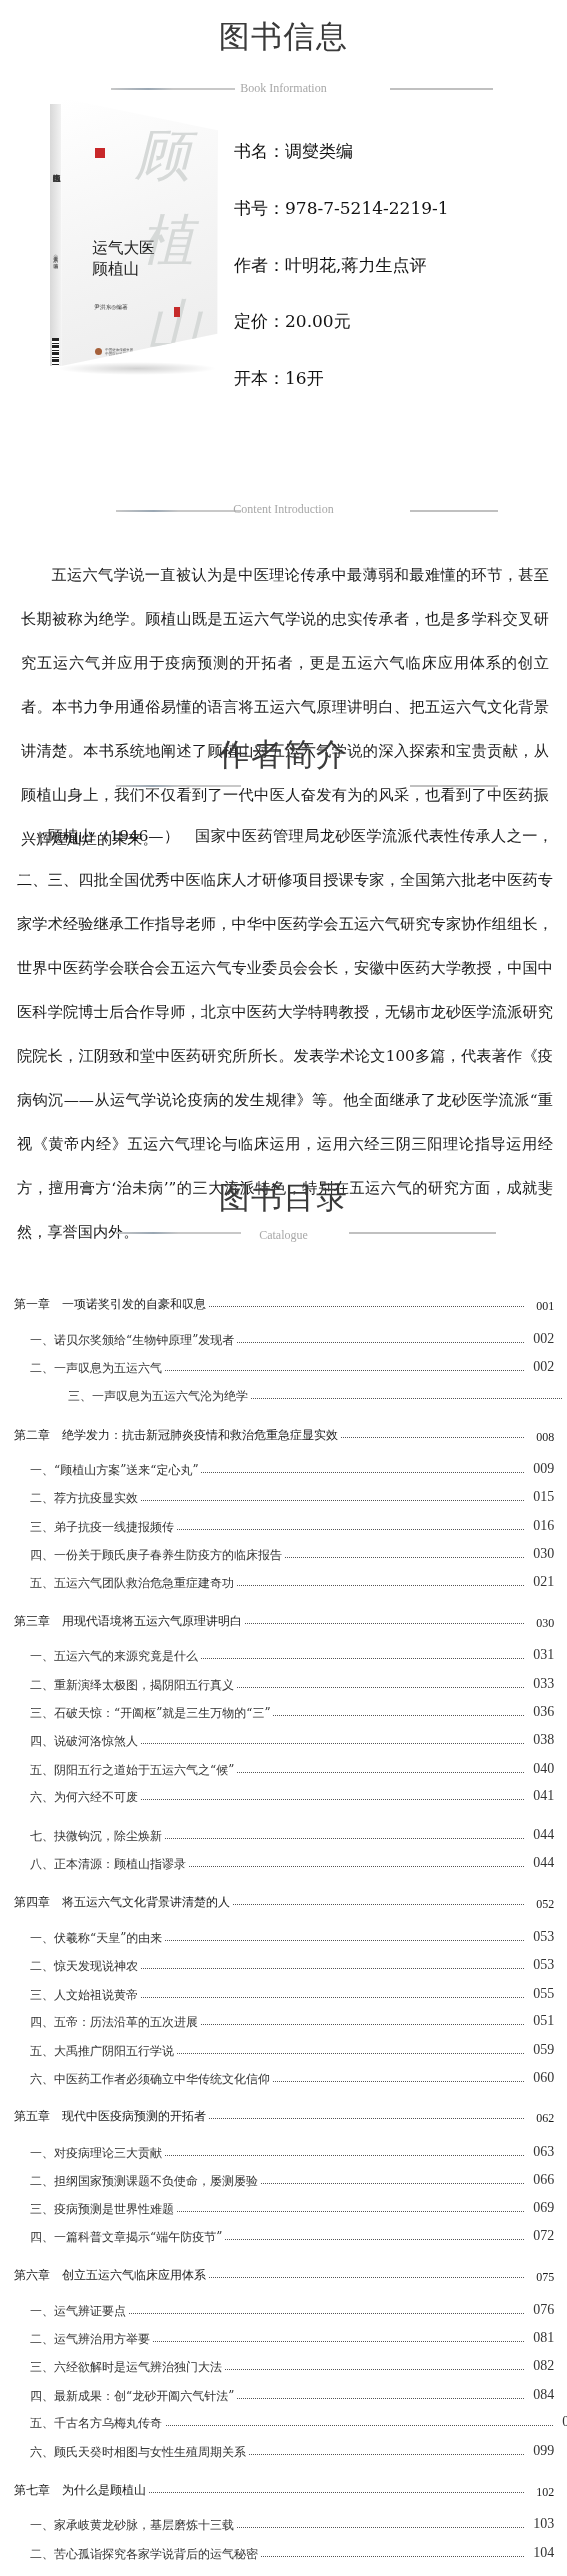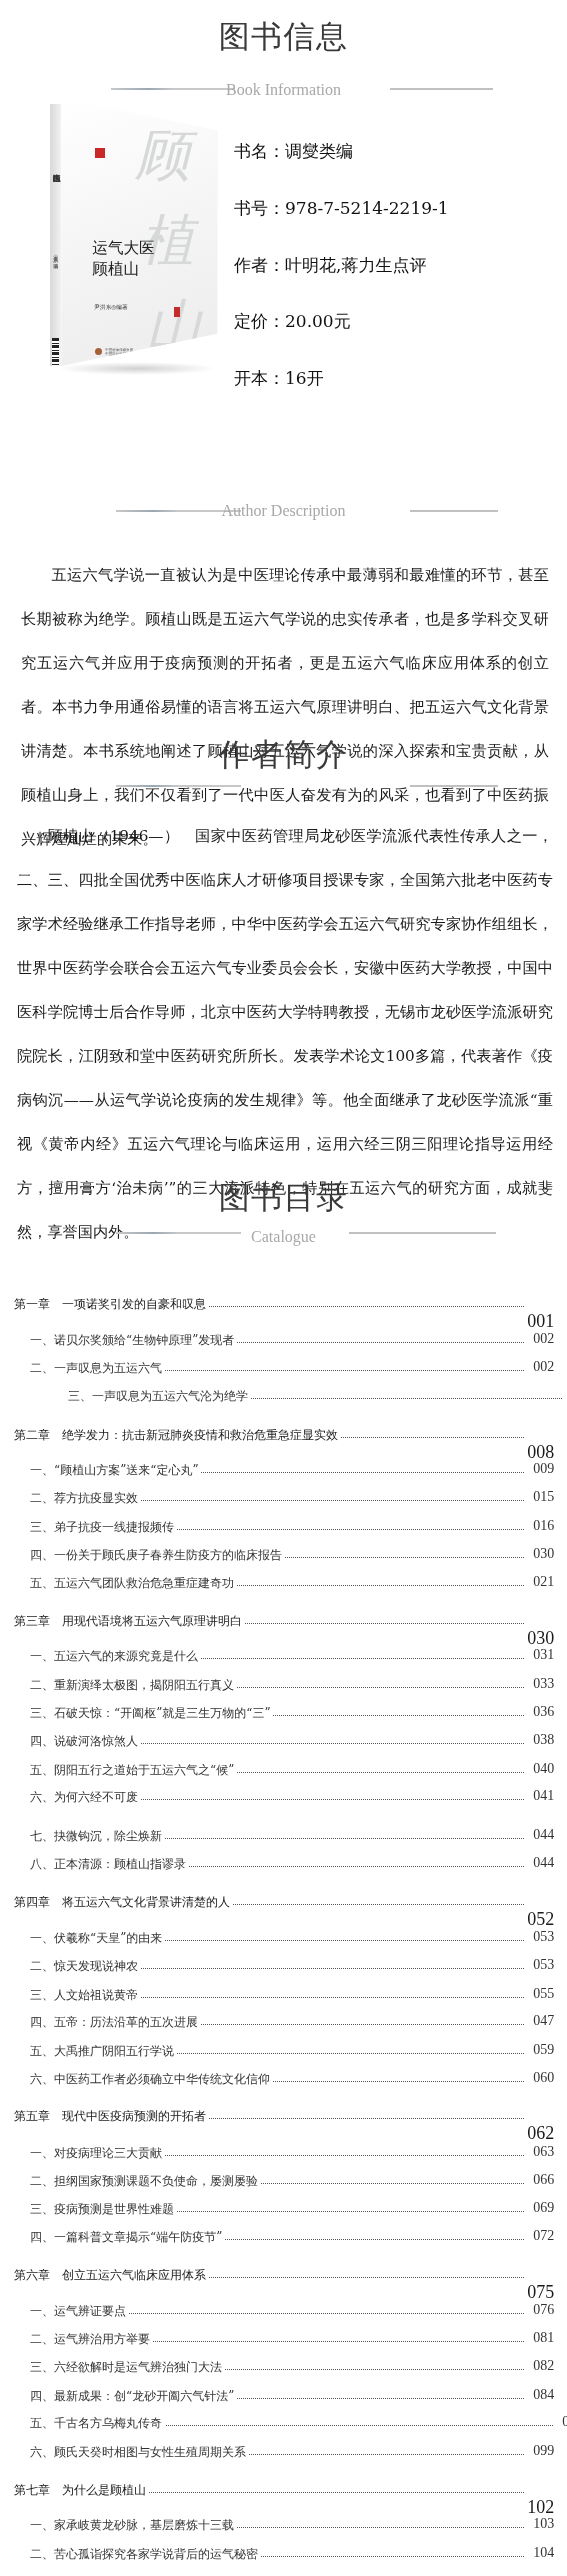--- a/index.html
+++ b/index.html
@@ -1,21 +1,21 @@
 <!DOCTYPE html>
 <html style="font-size:11.3px"><head>
 <meta charset="utf-8">
 <style>
   html, body { margin: 0; padding: 0; background: #ffffff; }
   body { width: 567px; height: 2576px; position: relative; overflow: hidden; font-family: "DejaVu Serif", "Liberation Serif", serif; color: #111; }
   .section-header { position: absolute; left: 0; width: 567px; height: 85px; }
   .section-header .cn { position: absolute; left: 0; width: 567px; text-align: center; top: 0; font-family: "DejaVu Sans", sans-serif; font-size: 31px; color: #3a3a3a; letter-spacing: 1.4px; }
   .section-header .line { position: absolute; height: 2.1px; background: linear-gradient(to right, #c8c8c8, #9aa7b3 30%, #c8c8c8 50%, #c8c8c8); }
   .section-header .line.right { background: #c0c0c0; }
-  .section-header .en { position: absolute; left: 0; width: 567px; text-align: center; font-family: "Liberation Serif", serif; font-size: 16px; color: #a8a8a8; }
+  .section-header .en { position: absolute; left: 0; width: 567px; text-align: center; font-family: "Liberation Serif", serif; font-size: 12px; color: #a8a8a8; }
 
   .cover { position: absolute; left: 50px; top: 98px; width: 167px; height: 276px; }
   .cover .spine { position: absolute; left: 0; top: 5.7px; width: 11.3px; height: 262px; background: linear-gradient(to right, #d8d8d8, #f2f2f2); }
   .cover .front { position: absolute; left: 11.3px; top: 0; width: 156px; height: 268px; background: linear-gradient(160deg, #ffffff, #f3f3f3 60%, #ececec); clip-path: polygon(0 0, 100% 12%, 100% 88%, 0 100%); box-shadow: 0 2.8px 5.7px rgba(0,0,0,0.2); }
   .cover .shadow { position: absolute; left: 7px; top: 264px; width: 160px; height: 12.8px; background: radial-gradient(ellipse at center, rgba(0,0,0,0.18), rgba(0,0,0,0) 70%); }
   .cover .big-char { position: absolute; font-family: "DejaVu Serif", serif; color: #d6d9d8; font-size: 55px; font-style: italic; }
   .cover .title { position: absolute; left: 31px; top: 140px; font-family: "DejaVu Serif", serif; font-size: 15.6px; line-height: 21px; color: #222; }
   .cover .author { position: absolute; left: 33px; top: 206px; font-size: 5.7px; color: #333; font-family: "DejaVu Sans", sans-serif; }
   .cover .spine-title { position: absolute; left: 2.1px; top: 64px; width: 8.5px; font-size: 7.8px; line-height: 9.2px; color: #333; writing-mode: vertical-rl; }
   .cover .spine-author { position: absolute; left: 2.8px; top: 149px; font-size: 5px; color: #555; writing-mode: vertical-rl; }
@@ -30,21 +30,21 @@
   .info-row .value { display: inline-block; }
 
   .para { position: absolute; left: 21px; width: 528px; font-family: "DejaVu Serif", serif; font-size: 15.2px; line-height: 44px; color: #1a1a1a; text-align: justify; text-indent: 2em; }
   .para.author { left: 17px; width: 536px; }
 
   .toc-row { position: absolute; left: 0; width: 567px; height: 21px; font-family: "DejaVu Serif", serif; color: #222; }
   .toc-row .text { position: absolute; white-space: nowrap; background: #fff; padding-right: 2.8px; z-index: 2; }
   .toc-row .page { position: absolute; right: 12.8px; white-space: nowrap; background: #fff; z-index: 2; }
   .toc-row.chapter { font-family: "DejaVu Sans", sans-serif; font-size: 12px; color: #1a1a1a; }
   .toc-row.chapter .text { left: 14px; top: 1.4px; }
-  .toc-row.chapter .page { font-family: "Liberation Serif", serif; font-size: 18px; top: 16px; }
+  .toc-row.chapter .page { font-family: "Liberation Serif", serif; font-size: 12px; top: 4px; }
   .toc-row.item { font-size: 12px; color: #333; }
   .toc-row.item .text { left: 30px; top: 1.4px; }
   .toc-row.item .page { font-family: "Liberation Serif", serif; font-size: 14px; top: 0; color: #333; }
   .dots { position: absolute; left: 0; right: 0; top: 11.3px; border-bottom: 1.4px dotted #555; }
 </style>
 </head>
 <body>
 
 <div class="section-header" style="top:15.6px;">
   <div class="cn">图书信息</div>
@@ -91,21 +91,21 @@
 <div class="info-row" style="top:310px;">
   <span class="label">定价：</span><span class="value">20.00元</span>
 </div>
 <div class="info-row" style="top:367px;">
   <span class="label">开本：</span><span class="value">16开</span>
 </div>
 
 <div class="section-header" style="top:454px;">
   <div class="line" style="left:116px; width:125px; top:56px;"></div>
   <div class="line right" style="left:410px; width:88px; top:56px;"></div>
-  <div class="en" style="top:48px;">Author Description</div>
+  <div class="en" style="top:48px;">Content Introduction</div>
 </div>
 <div class="para" style="top:553px;">五运六气学说一直被认为是中医理论传承中最薄弱和最难懂的环节，甚至长期被称为绝学。顾植山既是五运六气学说的忠实传承者，也是多学科交叉研究五运六气并应用于疫病预测的开拓者，更是五运六气临床应用体系的创立者。本书力争用通俗易懂的语言将五运六气原理讲明白、把五运六气文化背景讲清楚。本书系统地阐述了顾植山对五运六气学说的深入探索和宝贵贡献，从顾植山身上，我们不仅看到了一代中医人奋发有为的风采，也看到了中医药振兴辉煌灿烂的未来。</div>
 
 <div class="section-header" style="top:734px;">
   <div class="cn">作者简介</div>
   <div class="line" style="left:116px; width:125px; top:51px;"></div>
   <div class="line right" style="left:410px; width:88px; top:51px;"></div>
 </div>
 <div class="para author" style="top:814px;">顾植山（1946—）　国家中医药管理局龙砂医学流派代表性传承人之一，二、三、四批全国优秀中医临床人才研修项目授课专家，全国第六批老中医药专家学术经验继承工作指导老师，中华中医药学会五运六气研究专家协作组组长，世界中医药学会联合会五运六气专业委员会会长，安徽中医药大学教授，中国中医科学院博士后合作导师，北京中医药大学特聘教授，无锡市龙砂医学流派研究院院长，江阴致和堂中医药研究所所长。发表学术论文100多篇，代表著作《疫病钩沉——从运气学说论疫病的发生规律》等。他全面继承了龙砂医学流派“重视《黄帝内经》五运六气理论与临床运用，运用六经三阴三阳理论指导运用经方，擅用膏方‘治未病’”的三大流派特色，特别在五运六气的研究方面，成就斐然，享誉国内外。</div>
 
@@ -228,21 +228,21 @@
       <span class="page">053</span>
     </div>
     <div class="toc-row item" style="top: 1986px;">
       <div class="dots" style="left: 30px; right: 43px;"></div>
       <span class="text">三、人文始祖说黄帝</span>
       <span class="page">055</span>
     </div>
     <div class="toc-row item" style="top: 2013px;">
       <div class="dots" style="left: 30px; right: 43px;"></div>
       <span class="text">四、五帝：历法沿革的五次进展</span>
-      <span class="page">047</span>
+      <span class="page">051</span>
     </div>
     <div class="toc-row item" style="top: 2042px;">
       <div class="dots" style="left: 30px; right: 43px;"></div>
       <span class="text">五、大禹推广阴阳五行学说</span>
       <span class="page">059</span>
     </div>
     <div class="toc-row item" style="top: 2070px;">
       <div class="dots" style="left: 30px; right: 43px;"></div>
       <span class="text">六、中医药工作者必须确立中华传统文化信仰</span>
       <span class="page">060</span>

